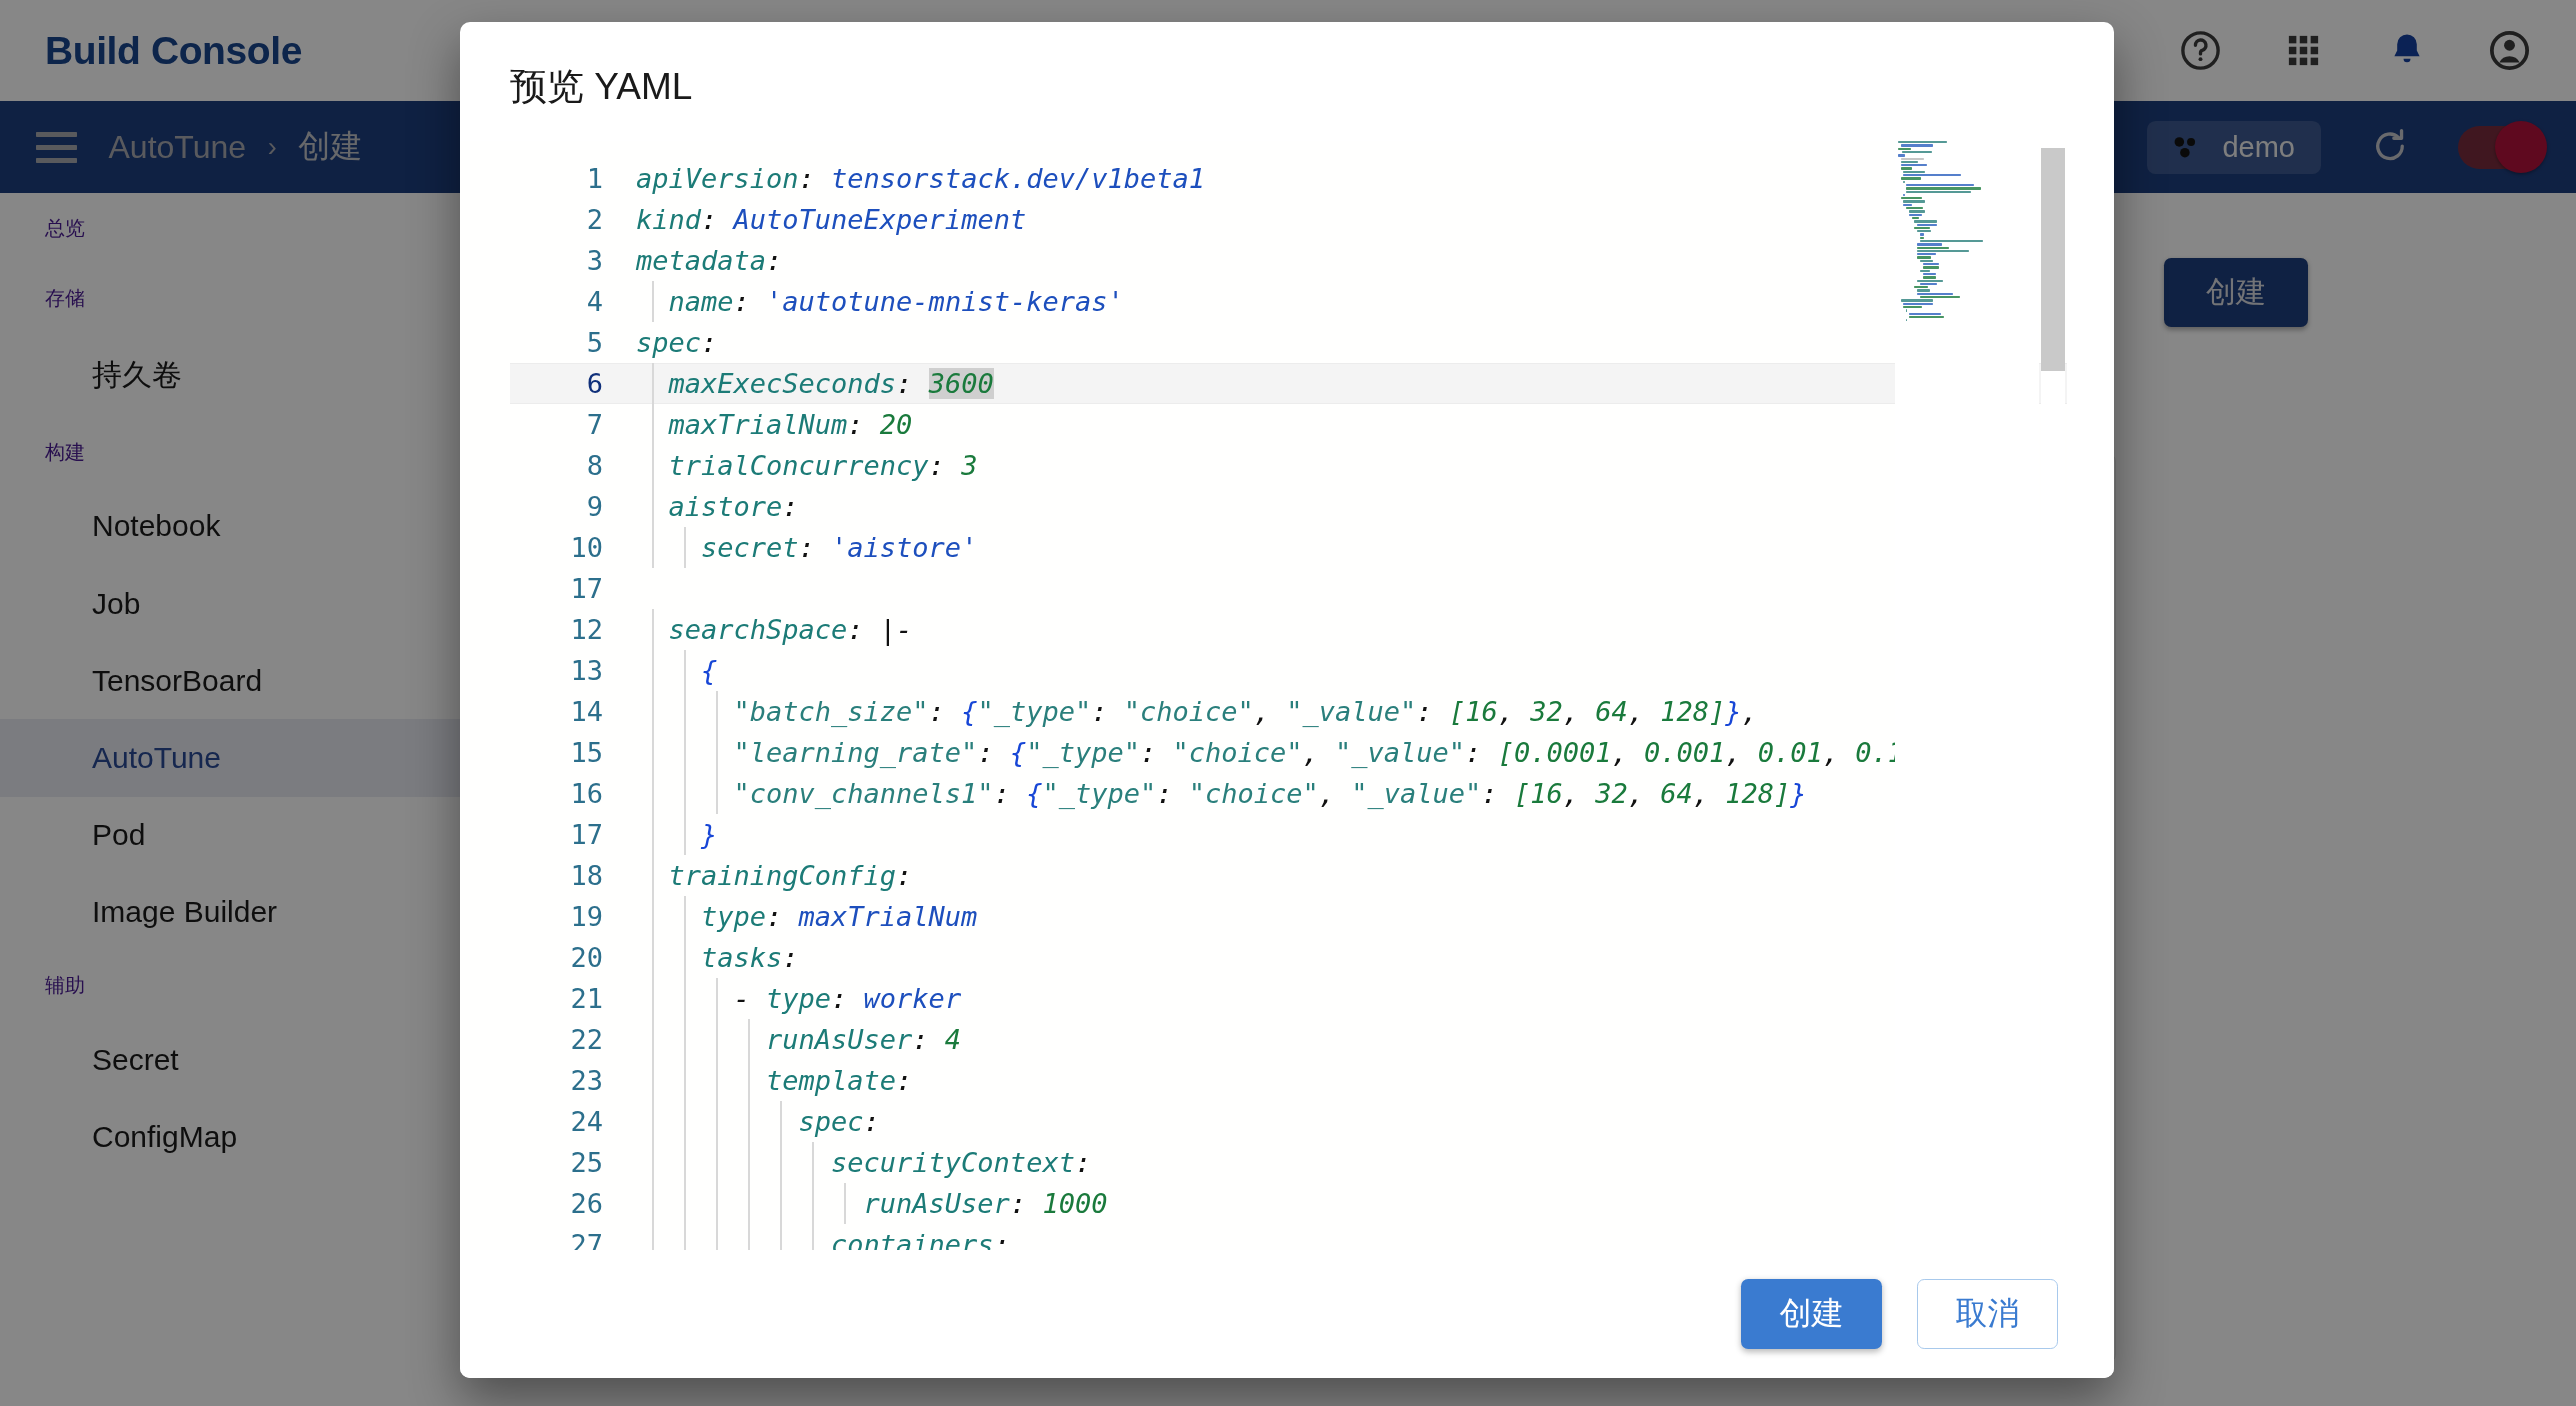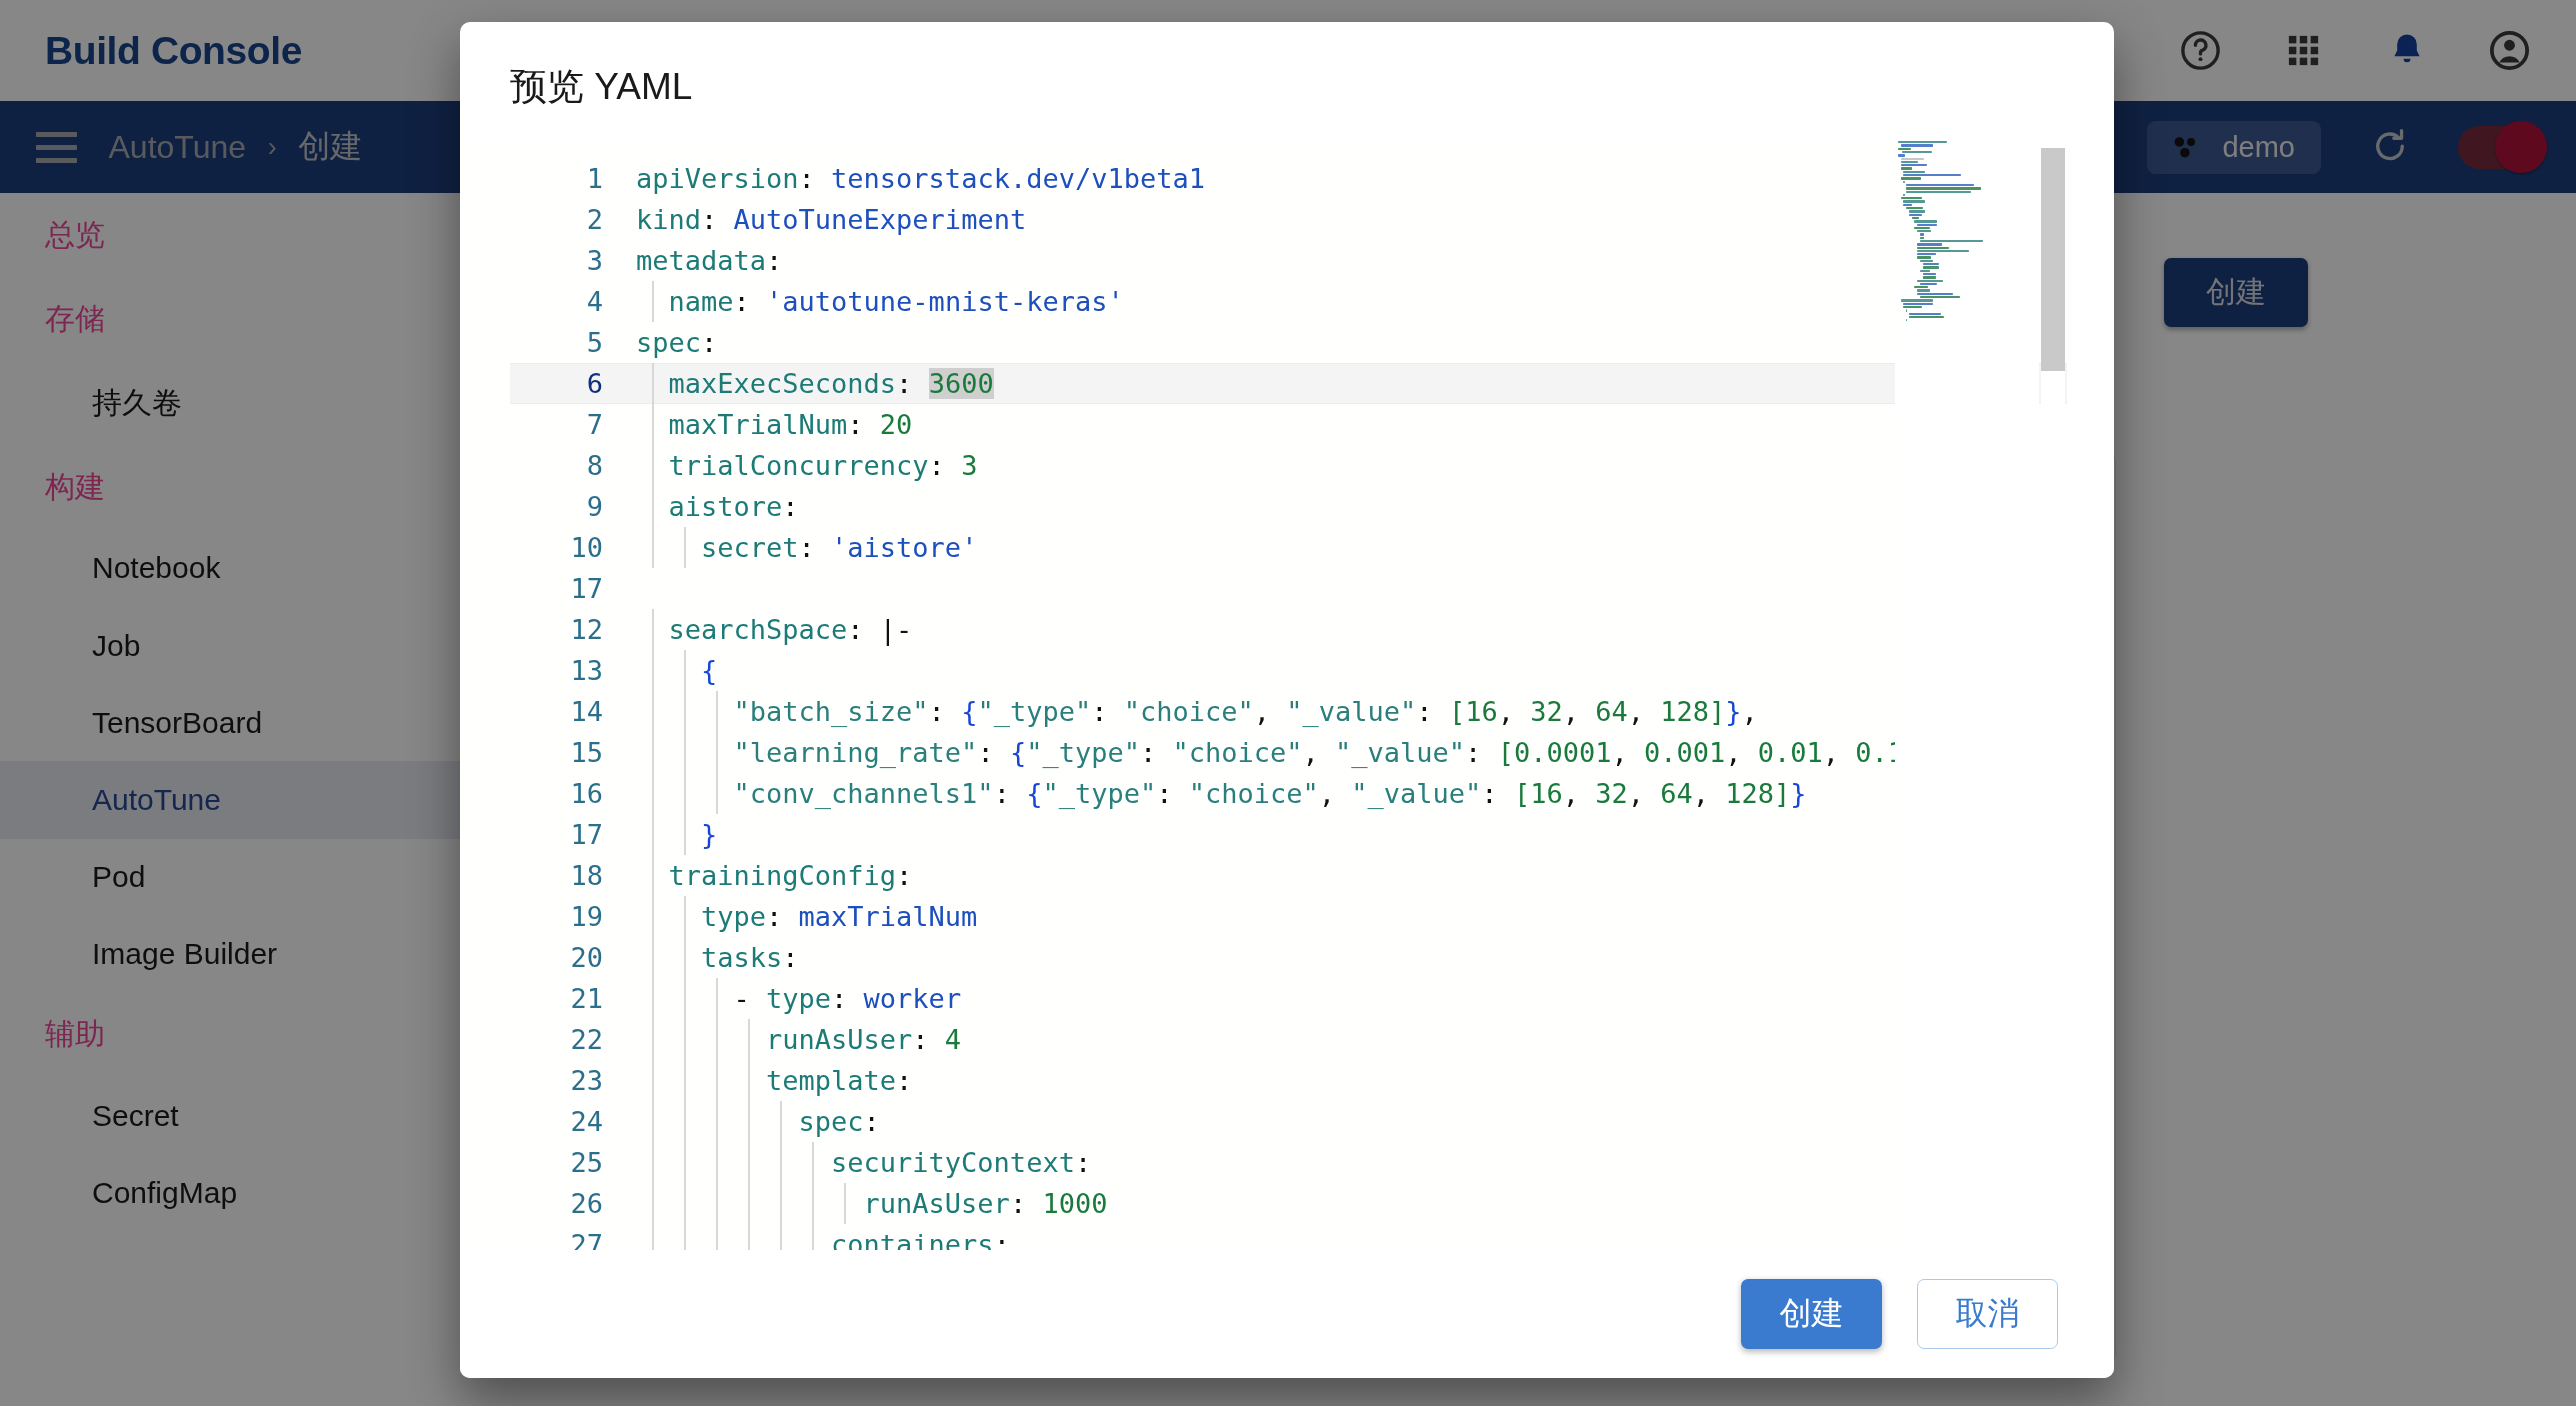--- a/index.html
+++ b/index.html
@@ -44,21 +44,21 @@
   }
   .toggle::after{
     content:"";position:absolute;right:-4.3px;top:-4.3px;width:52px;height:52px;border-radius:50%;
     background:#b3123b;box-shadow:0 1.4px 3.6px rgba(0,0,0,.35);
   }
 
   
   .sidebar{
     position:absolute;left:0;top:193px;width:532px;bottom:0;background:#ffffff;
   }
-  .side-group{font-size:30px;color:#ec4899;padding:21.6px 0 21.6px 45px;}
+  .side-group{font-size:20px;color:#4c1d95;padding:21.6px 0 21.6px 45px;}
   .side-item{font-size:30px;color:#1c1c1c;padding:21.6px 0 21.6px 92px;}
   .side-item.active{background:#e8eaf1;color:#2b4b96;}
 
   
   .content{position:absolute;left:532px;top:193px;right:0;bottom:0;background:#ffffff;}
   .primary-btn-bg{
     position:absolute;left:1632px;top:65px;width:144px;height:69px;background:#1e3f7f;
     border-radius:7.2px;color:#d9dbe0;font-size:30px;display:flex;align-items:center;justify-content:center;
     box-shadow:0 2.2px 5.8px rgba(0,0,0,.3);
   }
@@ -98,21 +98,21 @@
   .codearea{position:absolute;left:0;top:17.3px;right:0;}
   .ln{
     position:relative;height:41px;white-space:pre;display:flex;align-items:center;
   }
   .ln.active{background:#f4f4f4;border-top:0.7px solid #ececec;border-bottom:0.7px solid #ececec;box-sizing:border-box;}
   .num{
     display:inline-block;width:93px;text-align:right;color:#2c6f8c;
     flex:0 0 93px;padding-right:0;
   }
   .ln.active .num{color:#10307a;}
-  .code{display:inline-block;margin-left:33px;white-space:pre;position:relative;}
+  .code{display:inline-block;margin-left:33px;white-space:pre;position:relative;font-style:italic;}
   .k{color:#1c7b77;}      
   .p{color:#111111;}      
   .s{color:#1d4fbd;}      
   .n{color:#1a7a3c;}      
   .b{color:#1746d6;}      
   .g{color:#2a7f7c;}      
   .dash{color:#111111;}
   .hl{background:#cfcfcf;}
   
   .guide{position:absolute;width:2.2px;background:#d8d8d8;top:0;bottom:0;}

